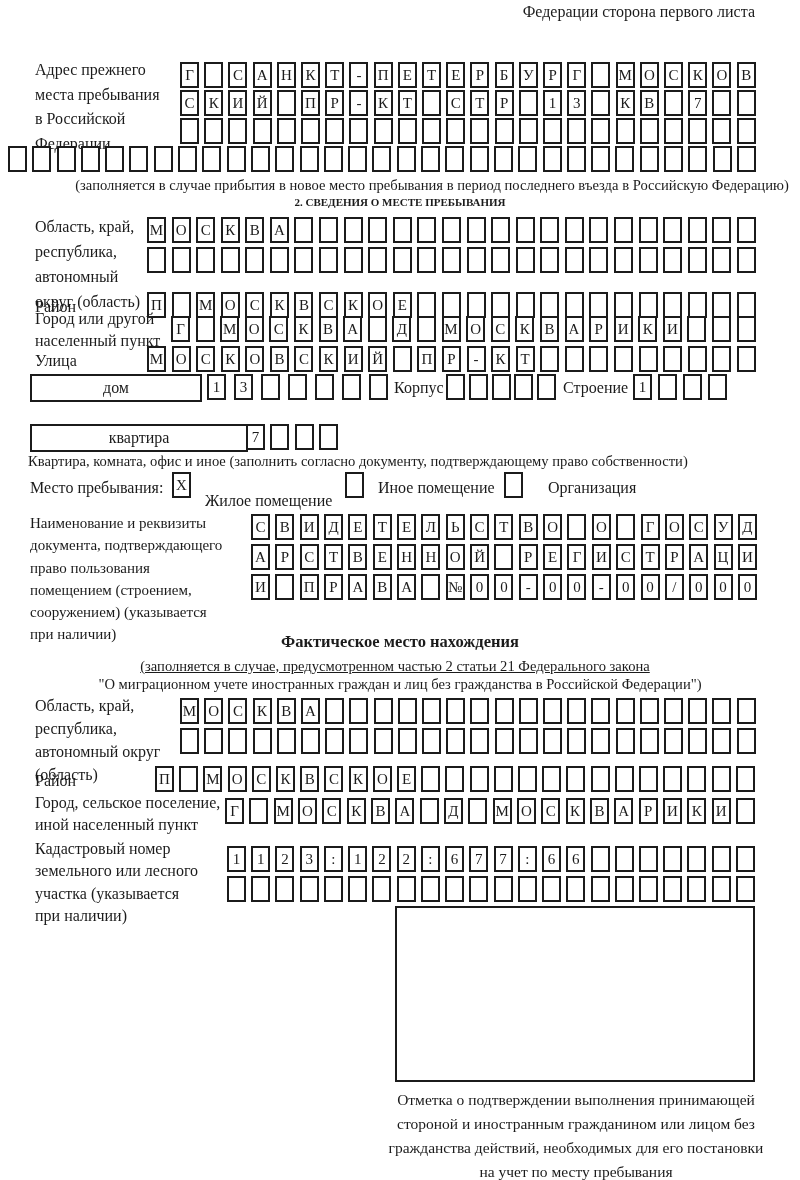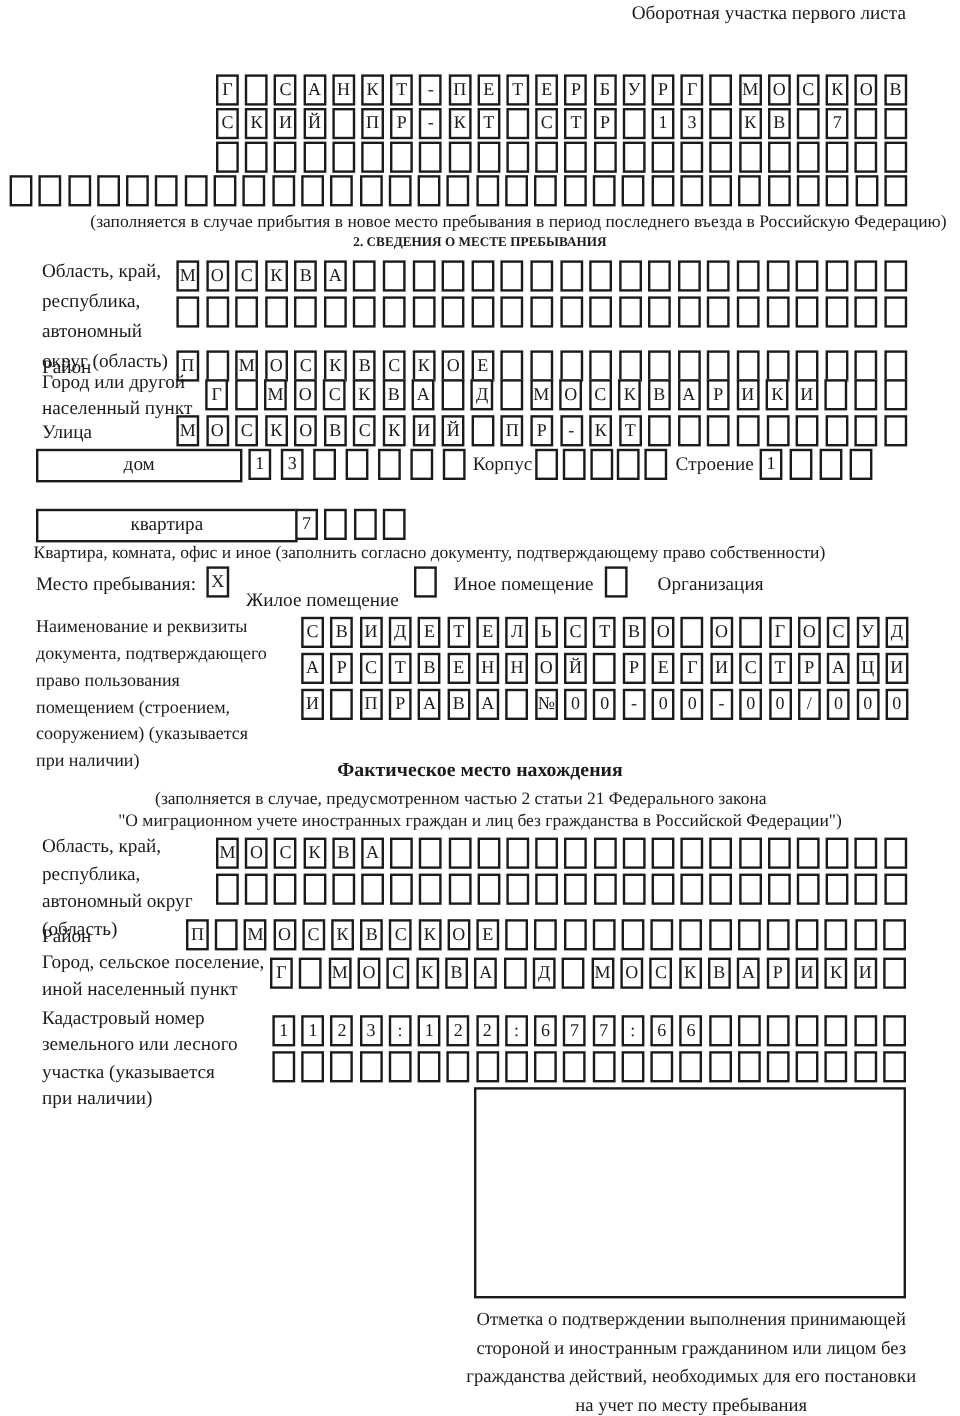--- a/index.html
+++ b/index.html
@@ -24,22 +24,26 @@
     position:absolute;box-sizing:border-box;border:2px solid #1b1b1b;height:28px;
     font-size:16px;line-height:24px;text-align:center;background:#fff;
   }
   .stampbox{position:absolute;box-sizing:border-box;border:2px solid #1b1b1b;background:#fff;}
 </style>
 </head>
 <body>
 
 <div class="page">
 
-  <div class="abs lbl" style="left:0;top:18;width:755px;text-align:right;">Оборотная участка первого листа</div>
-
+  <div class="abs lbl" style="left:0;top:18;width:755px;text-align:right;">Федерации сторона первого листа</div>
+
+  <div class="abs lbl ml" style="left:35px;top:58px;line-height:24.5px;">Адрес прежнего
+места пребывания
+в Российской
+Федерации</div>
   <div class="cellrow" style="left:180px;top:62px;width:576px;">
       <span class="cell">Г</span>
       <span class="cell"></span>
       <span class="cell">С</span>
       <span class="cell">А</span>
       <span class="cell">Н</span>
       <span class="cell">К</span>
       <span class="cell">Т</span>
       <span class="cell">-</span>
       <span class="cell">П</span>
@@ -413,21 +417,21 @@
       <span class="cell">-</span>
       <span class="cell">0</span>
       <span class="cell">0</span>
       <span class="cell">/</span>
       <span class="cell">0</span>
       <span class="cell">0</span>
       <span class="cell">0</span>
     </div>
 
   <div class="abs bold center" style="left:0;top:632px;width:800px;font-size:16.5px;">Фактическое место нахождения</div>
-  <div class="abs note center" style="left:0;top:658px;width:768px;">(заполняется в случае, предусмотренном частью 2 статьи 21 Федерального закона</div>
+  <div class="abs note center" style="left:11px;top:658px;width:768px;text-decoration:underline;">(заполняется в случае, предусмотренном частью 2 статьи 21 Федерального закона</div>
   <div class="abs note center" style="left:0;top:676px;width:800px;">"О миграционном учете иностранных граждан и лиц без гражданства в Российской Федерации")</div>
 
   <div class="abs lbl ml" style="left:35px;top:694px;line-height:23px;">Область, край,
 республика,
 автономный округ
 (область)</div>
   <div class="cellrow" style="left:180px;top:698px;width:576px;">
       <span class="cell">М</span>
       <span class="cell">О</span>
       <span class="cell">С</span>

